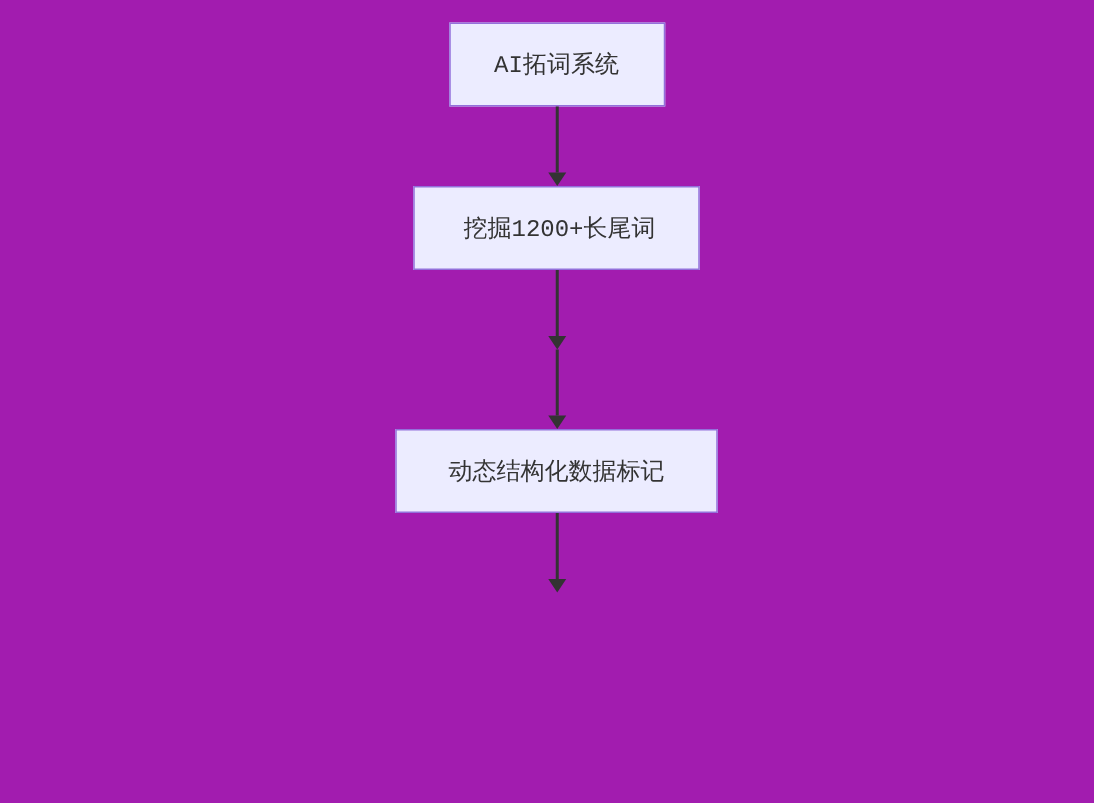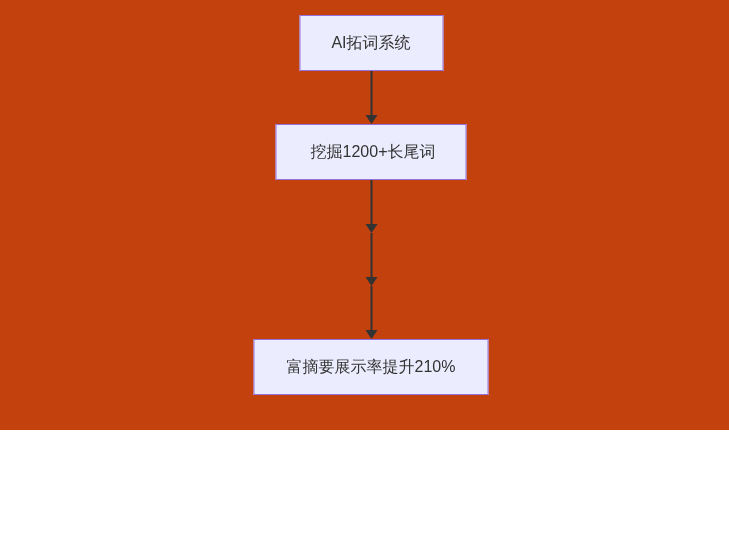--- a/index.html
+++ b/index.html
@@ -5,23 +5,24 @@
   html, body {
     margin: 0;
     padding: 0;
   }
   body {
     font-family: "Liberation Sans", "DejaVu Sans", sans-serif;
   }
   .stage {
     position: relative;
     width: 729px;
-    height: 430px;
-    background: #c2410c;
+    height: 535px;
+    background: #a21caf;
     overflow: hidden;
+    font-family: Liberation Mono, monospace;
   }
   .flowchart {
     position: absolute;
     top: 15px;
     left: 371px;
     transform: translateX(-50%);
     display: flex;
     flex-direction: column;
     align-items: center;
   }
@@ -85,24 +86,24 @@
       <div class="arrow-line"></div>
       <div class="arrow-head"></div>
     </div>
 
 
     <div class="arrow">
       <div class="arrow-line"></div>
       <div class="arrow-head"></div>
     </div>
 
+    <div class="node n4">
+      <span>动态结构化数据标记</span>
+    </div>
 
     <div class="arrow">
       <div class="arrow-line"></div>
       <div class="arrow-head"></div>
     </div>
 
-    <div class="node n5">
-      <span>富摘要展示率提升210%</span>
-    </div>
 
   </div>
 </div>
 
 </body></html>

